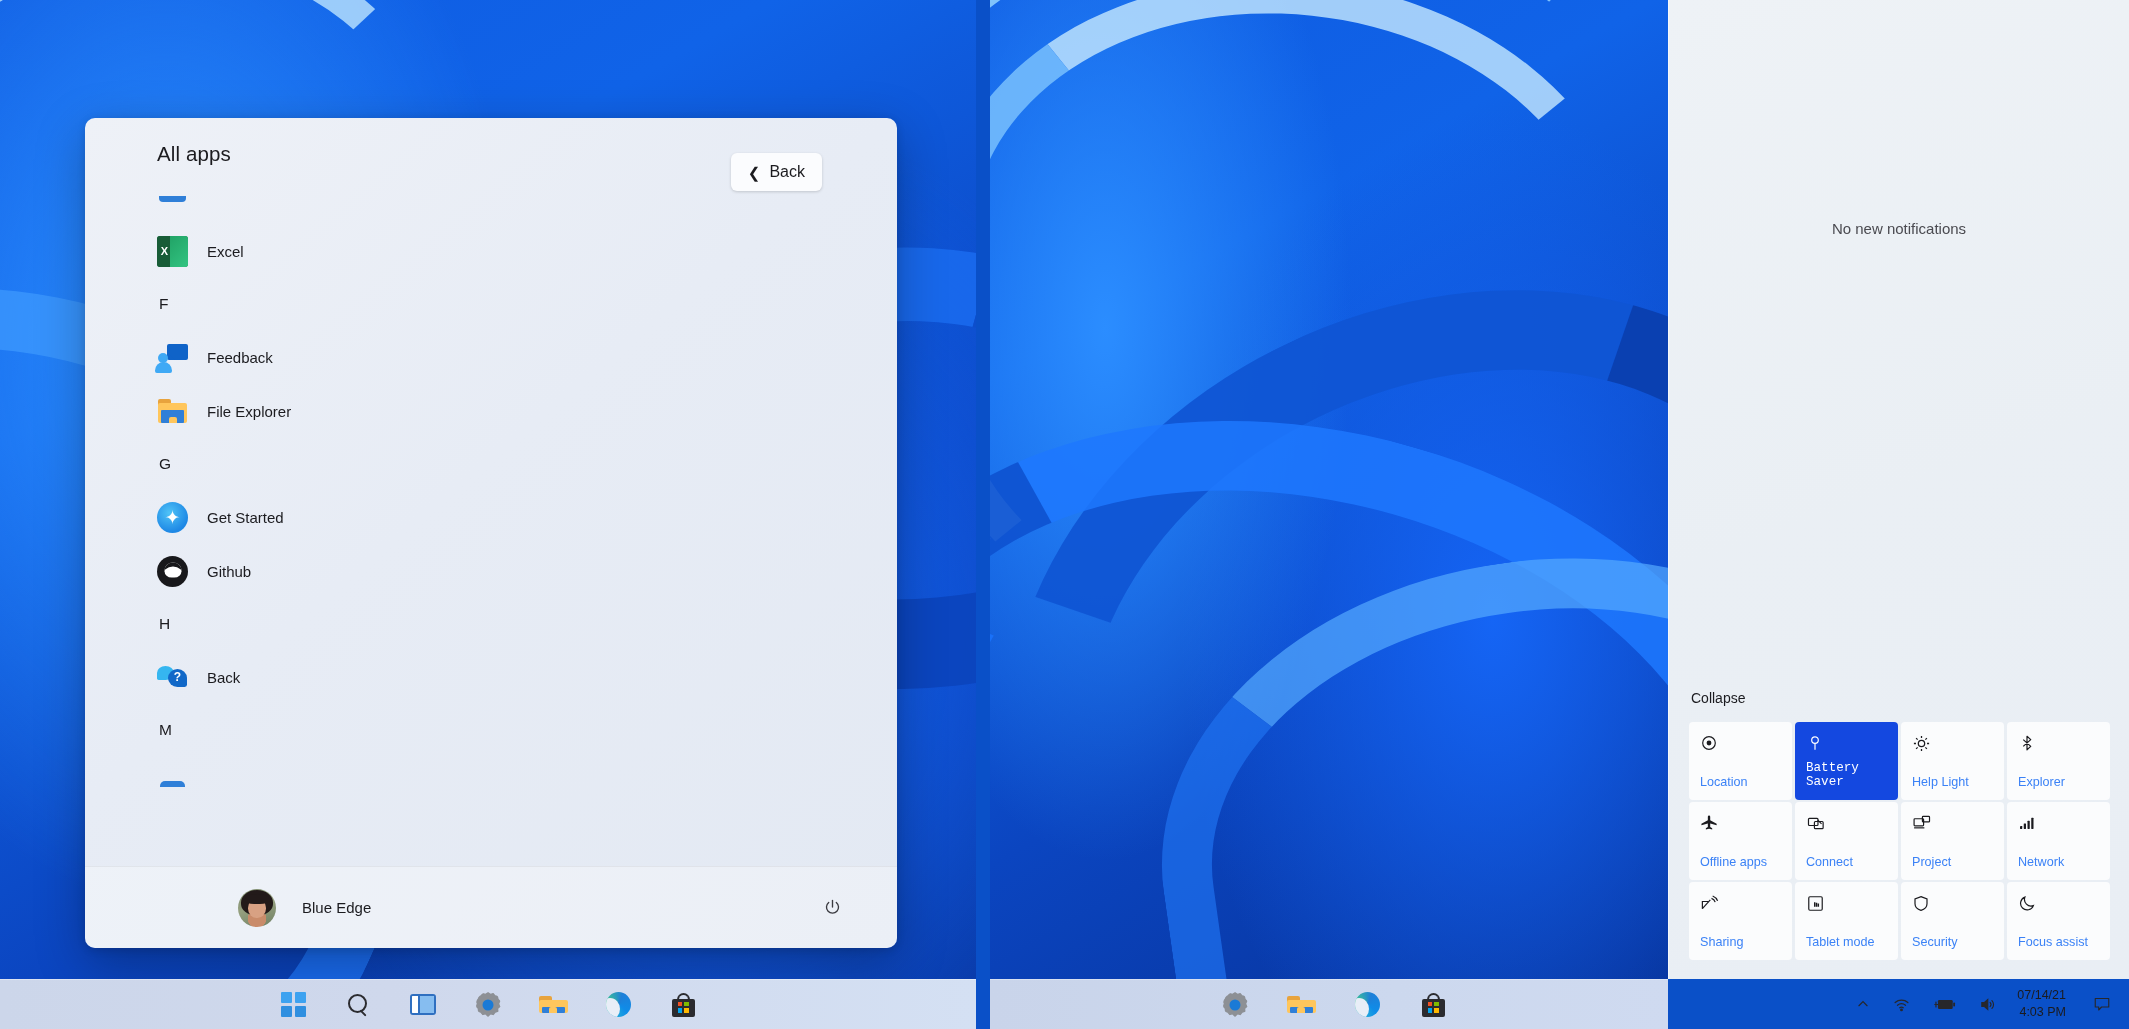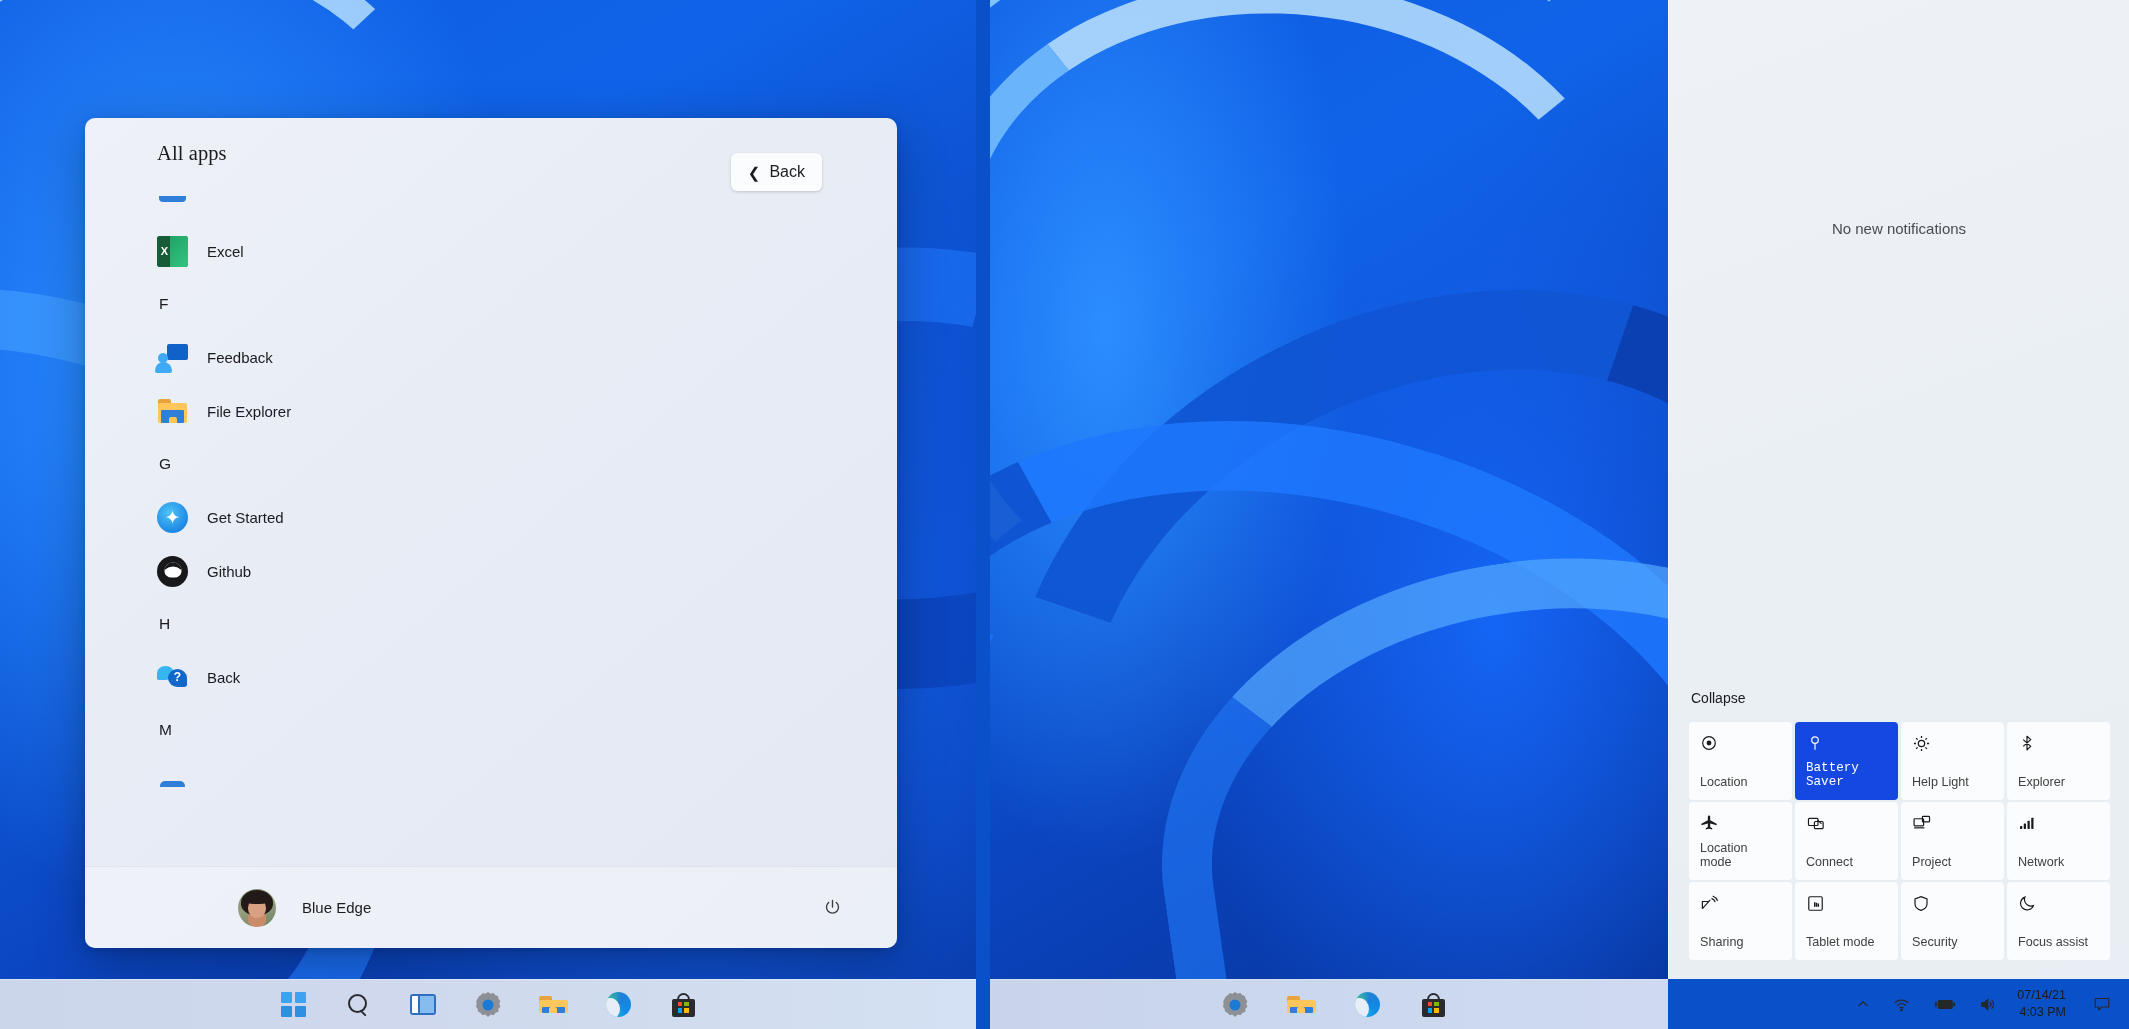--- a/index.html
+++ b/index.html
@@ -85,21 +85,21 @@
     background: linear-gradient(140deg, #eef1f7 0%, #e7ecf5 45%, #e3e9f3 100%);
     box-shadow: 0 14px 50px rgba(0,0,0,.28), 0 2px 8px rgba(0,0,0,.14);
     overflow: hidden;
     display: flex; flex-direction: column;
   }
   .sm-header {
     position: relative; height: 78px; flex: 0 0 auto;
   }
   #all-apps-title {
     position: absolute; left: 72px; top: 24px;
-    font-size: 20.5px; color: #1b1b1f; letter-spacing: .1px; font-family: Liberation Serif, serif;
+    font-size: 20.5px; color: #1b1b1f; letter-spacing: .1px;
   }
   #back-button {
     position: absolute; right: 75px; top: 54px;
     transform: translateY(-50%);
     display: flex; align-items: center; gap: 9px;
     height: 38px; padding: 0 17px;
     background: #fbfcfe; border: none; border-radius: 6px;
     box-shadow: 0 1px 3px rgba(0,0,0,.17);
     font-size: 16px; color: #1b1b1f; cursor: pointer;
     font-family: inherit;
@@ -292,21 +292,21 @@
     grid-template-rows:repeat(3, 78px); gap:2px 3px;
   }
   .qs-tile {
     background:#fbfcfd; border:none; border-radius:4px; cursor:pointer;
     position:relative; padding:12px 11px 10px; text-align:left;
     display:flex; flex-direction:column; justify-content:space-between;
     font-family:inherit;
   }
   .qs-tile.active { background:#1448e0; }
   .qs-tile.active .qs-label { color:#fff;font-family:Liberation Mono, monospace; }
-  .qs-label { font-size:12.6px; color:#404040; line-height:1.1; }
+  .qs-label { font-size:12.6px; color:#3b82f6; line-height:1.1; }
   .qs-ico { height:24px; display:flex; align-items:flex-start; color:#1b1b1f; }
   .qs-tile.active .qs-ico { color:#fff; }
 
   
   #system-tray {
     position:absolute; right:0; bottom:0; height:50px; display:flex;
     align-items:center; gap:4px; padding-right:8px;
   }
   .tray-btn { height:40px; display:flex; align-items:center; justify-content:center;
      padding:0 9px; border:none; background:transparent; cursor:pointer; border-radius:4px;
@@ -564,21 +564,21 @@
         </span>
         <span class="qs-label">Explorer</span>
       </button>
 
       <button class="qs-tile">
         <span class="qs-ico">
           <svg width="19" height="19" viewBox="0 0 24 24" fill="currentColor">
             <path d="M21 14.2v-1.9l-8.1-4.3V3.4a1.5 1.5 0 0 0-3 0v4.6L1.8 12.3v1.9l8.1-2.3v4.5l-2.5 1.7v1.5l4-1.1 4 1.1v-1.5l-2.5-1.7v-4.5z"></path>
             </svg>
         </span>
-        <span class="qs-label">Location mode</span>
+        <span class="qs-label">Offline apps</span>
       </button>
 
       <button class="qs-tile">
         <span class="qs-ico">
           <svg width="20" height="19" viewBox="0 0 24 24" fill="none" stroke="currentColor" stroke-width="1.5">
               <rect x="2.5" y="5.5" width="12" height="9" rx="1.2"></rect>
             <rect x="10" y="9.5" width="11" height="9" rx="1.2"></rect>
             <path d="M14 7.5 l5 5"></path>
             </svg>
         </span>

